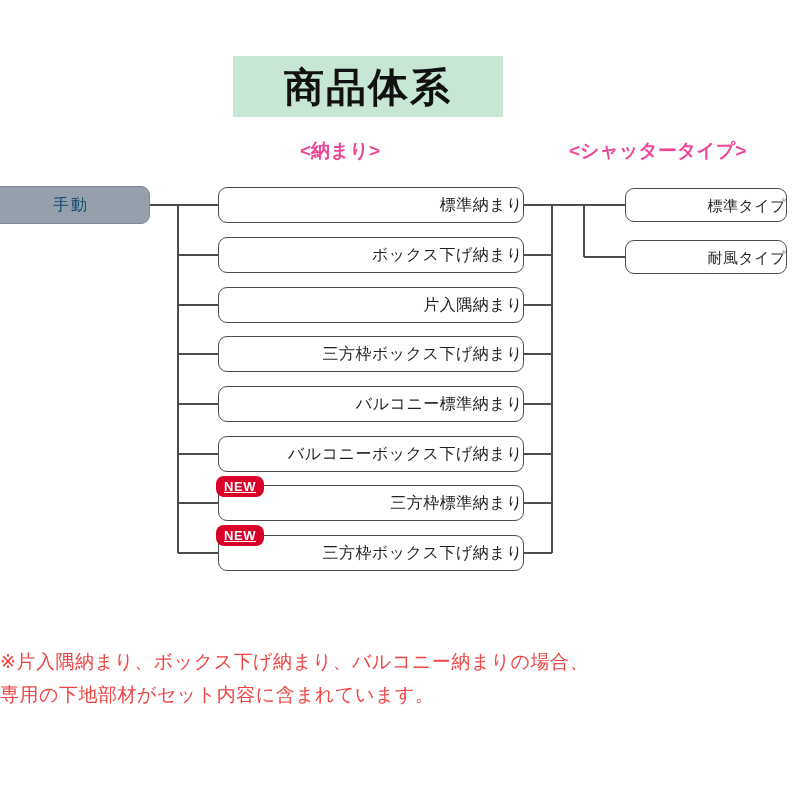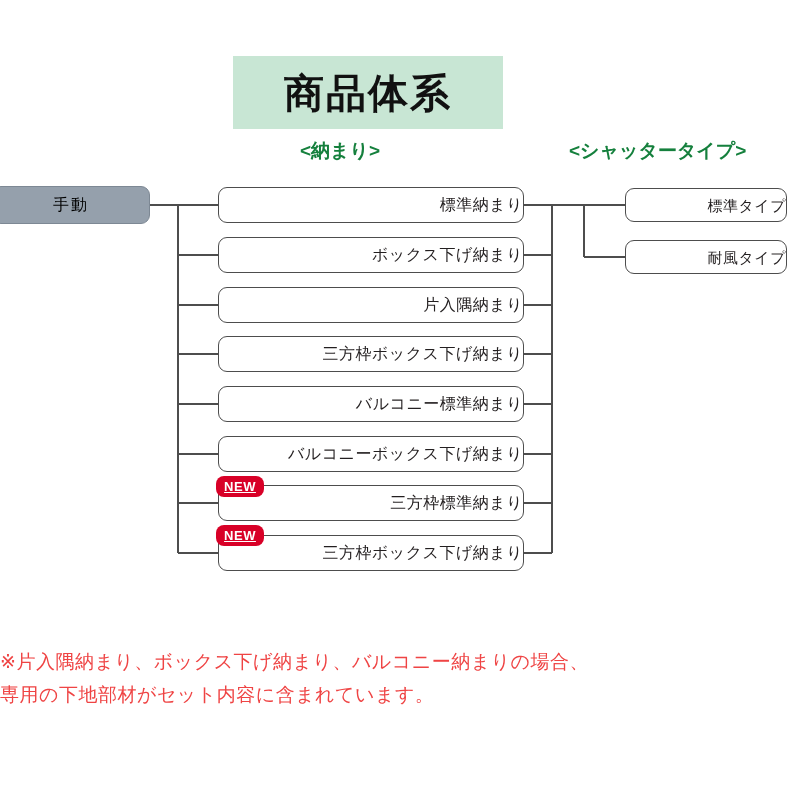--- a/index.html
+++ b/index.html
@@ -23,40 +23,40 @@
     width: 800px;
     height: 800px;
   }
 
   
   .title-chip {
     position: absolute;
     left: 233px;
     top: 56px;
     width: 270px;
-    height: 73px;
+    height: 61px;
     background: #c8e6d4;
     display: flex;
     align-items: center;
     justify-content: center;
   }
   .title-chip .title-text {
     font-size: 40px;
     font-weight: bold;
     letter-spacing: 2px;
     color: #111111;
     line-height: 1;
   }
 
   
   .col-header {
     position: absolute;
     font-size: 19px;
     font-weight: bold;
-    color: #15803d;
+    color: #ec4899;
     white-space: nowrap;
     line-height: 1;
   }
   .col-header.left-col  { left: 300px; top: 141px; }
   .col-header.right-col { left: 569px; top: 141px; }
 
   
   .root-node {
     position: absolute;
     left: -8px;
@@ -66,21 +66,21 @@
     background: #95a0ac;
     border: 1px solid #7d8894;
     border-radius: 9px;
     display: flex;
     align-items: center;
     justify-content: center;
     box-sizing: border-box;
   }
   .root-node .root-label {
     font-size: 16px;
-    color: #000000;
+    color: #0c4a6e;
     letter-spacing: 2px;
     line-height: 1;
   }
 
   
   .node-box {
     position: absolute;
     border: 1px solid #4d4d4d;
     border-radius: 9px;
     background: #ffffff;

